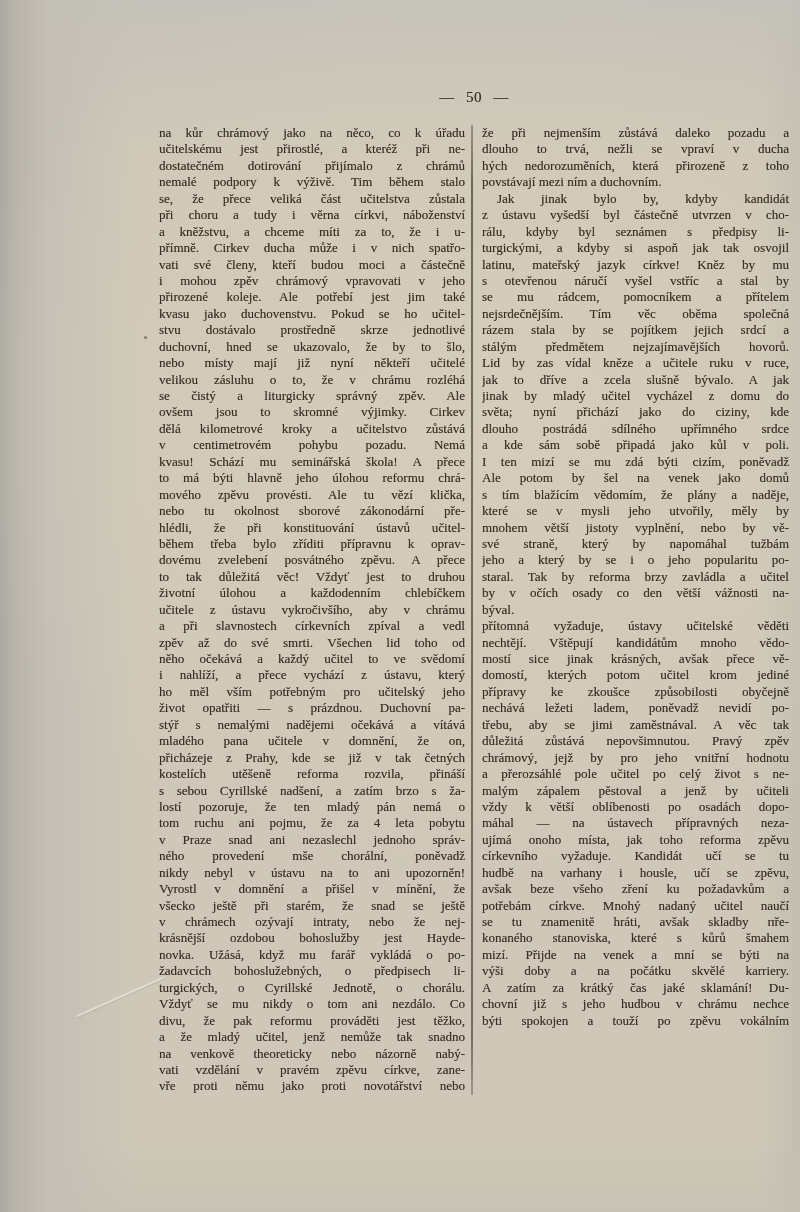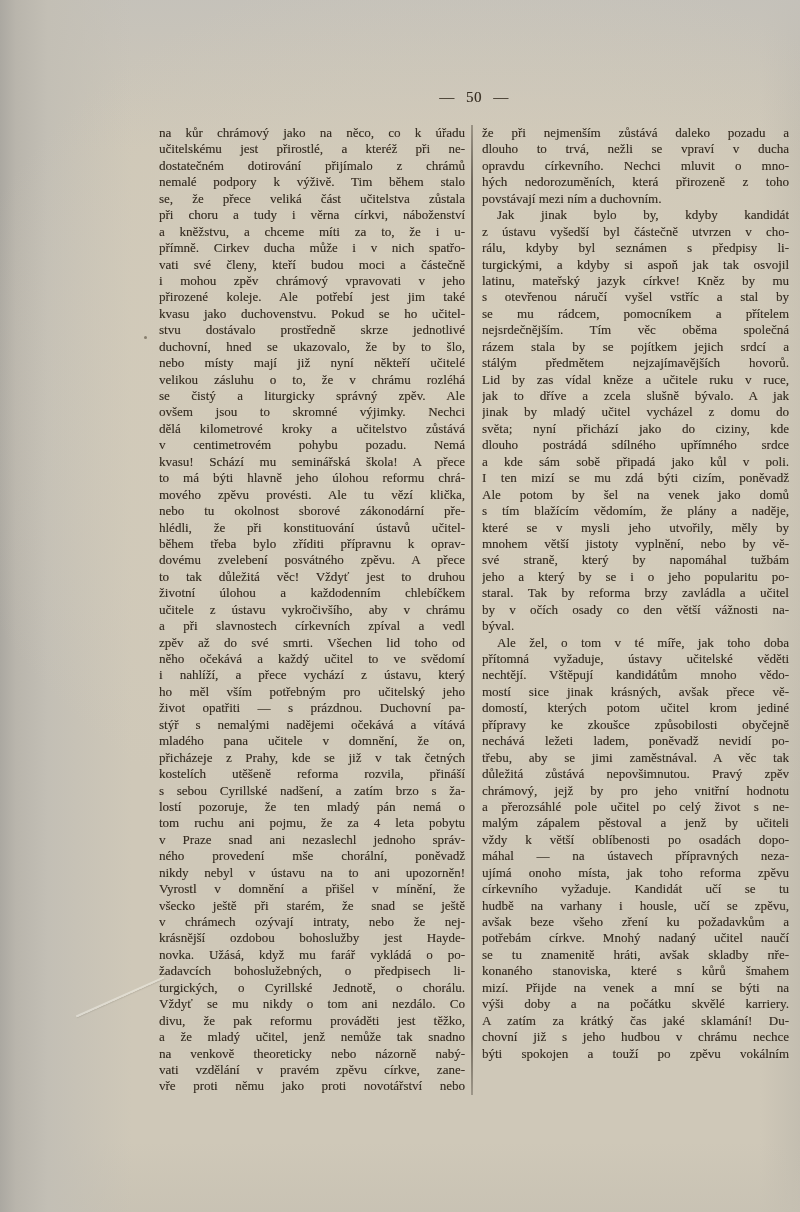--- a/index.html
+++ b/index.html
@@ -78,21 +78,21 @@
         <div class="line">přímně. Cirkev ducha může i v nich spatřo-</div>
         <div class="line">vati své členy, kteří budou moci a částečně</div>
         <div class="line">i mohou zpěv chrámový vpravovati v jeho</div>
         <div class="line">přirozené koleje. Ale potřebí jest jim také</div>
         <div class="line">kvasu jako duchovenstvu. Pokud se ho učitel-</div>
         <div class="line">stvu dostávalo prostředně skrze jednotlivé</div>
         <div class="line">duchovní, hned se ukazovalo, že by to šlo,</div>
         <div class="line">nebo místy mají již nyní někteří učitelé</div>
         <div class="line">velikou zásluhu o to, že v chrámu rozléhá</div>
         <div class="line">se čistý a liturgicky správný zpěv. Ale</div>
-        <div class="line">ovšem jsou to skromné výjimky. Nechci</div>
+        <div class="line">ovšem jsou to skromné výjimky. Cirkev</div>
         <div class="line">dělá kilometrové kroky a učitelstvo zůstává</div>
         <div class="line">v centimetrovém pohybu pozadu. Nemá</div>
         <div class="line">kvasu! Schází mu seminářská škola! A přece</div>
         <div class="line">to má býti hlavně jeho úlohou reformu chrá-</div>
         <div class="line">mového zpěvu provésti. Ale tu vězí klička,</div>
         <div class="line">nebo tu okolnost sborové zákonodární pře-</div>
         <div class="line">hlédli, že při konstituování ústavů učitel-</div>
         <div class="line">během třeba bylo zříditi přípravnu k oprav-</div>
         <div class="line">dovému zvelebení posvátného zpěvu. A přece</div>
         <div class="line">to tak důležitá věc! Vždyť jest to druhou</div>
@@ -125,21 +125,20 @@
         <div class="line">divu, že pak reformu prováděti jest těžko,</div>
         <div class="line">a že mladý učitel, jenž nemůže tak snadno</div>
         <div class="line">na venkově theoreticky nebo názorně nabý-</div>
         <div class="line">vati vzdělání v pravém zpěvu církve, zane-</div>
         <div class="line">vře proti němu jako proti novotářství nebo</div>
       </div>
     <div class="divider"></div>
     <div class="col right">
         <div class="line">že při nejmenším zůstává daleko pozadu a</div>
         <div class="line">dlouho to trvá, nežli se vpraví v ducha</div>
-        <div class="line">opravdu církevního. Nechci mluvit o mno-</div>
         <div class="line">hých nedorozuměních, která přirozeně z toho</div>
         <div class="line endp">povstávají mezi ním a duchovním.</div>
         <div class="line ind">Jak jinak bylo by, kdyby kandidát</div>
         <div class="line">z ústavu vyšedší byl částečně utvrzen v cho-</div>
         <div class="line">rálu, kdyby byl seznámen s předpisy li-</div>
         <div class="line">turgickými, a kdyby si aspoň jak tak osvojil</div>
         <div class="line">latinu, mateřský jazyk církve! Kněz by mu</div>
         <div class="line">s otevřenou náručí vyšel vstříc a stal by</div>
         <div class="line">se mu rádcem, pomocníkem a přítelem</div>
         <div class="line">nejsrdečnějším. Tím věc oběma společná</div>
@@ -154,21 +153,20 @@
         <div class="line">I ten mizí se mu zdá býti cizím, poněvadž</div>
         <div class="line">Ale potom by šel na venek jako domů</div>
         <div class="line">s tím blažícím vědomím, že plány a naděje,</div>
         <div class="line">které se v mysli jeho utvořily, měly by</div>
         <div class="line">mnohem větší jistoty vyplnění, nebo by vě-</div>
         <div class="line">své straně, který by napomáhal tužbám</div>
         <div class="line">jeho a který by se i o jeho popularitu po-</div>
         <div class="line">staral. Tak by reforma brzy zavládla a učitel</div>
         <div class="line">by v očích osady co den větší vážnosti na-</div>
         <div class="line endp">býval.</div>
-        <div class="line ind">Ale žel, o tom v té míře, jak toho doba</div>
         <div class="line">přítomná vyžaduje, ústavy učitelské věděti</div>
         <div class="line">nechtějí. Vštěpují kandidátům mnoho vědo-</div>
         <div class="line">mostí sice jinak krásných, avšak přece vě-</div>
         <div class="line">domostí, kterých potom učitel krom jediné</div>
         <div class="line">přípravy ke zkoušce způsobilosti obyčejně</div>
         <div class="line">nechává ležeti ladem, poněvadž nevidí po-</div>
         <div class="line">třebu, aby se jimi zaměstnával. A věc tak</div>
         <div class="line">důležitá zůstává nepovšimnutou. Pravý zpěv</div>
         <div class="line">chrámový, jejž by pro jeho vnitřní hodnotu</div>
         <div class="line">a přerozsáhlé pole učitel po celý život s ne-</div>

